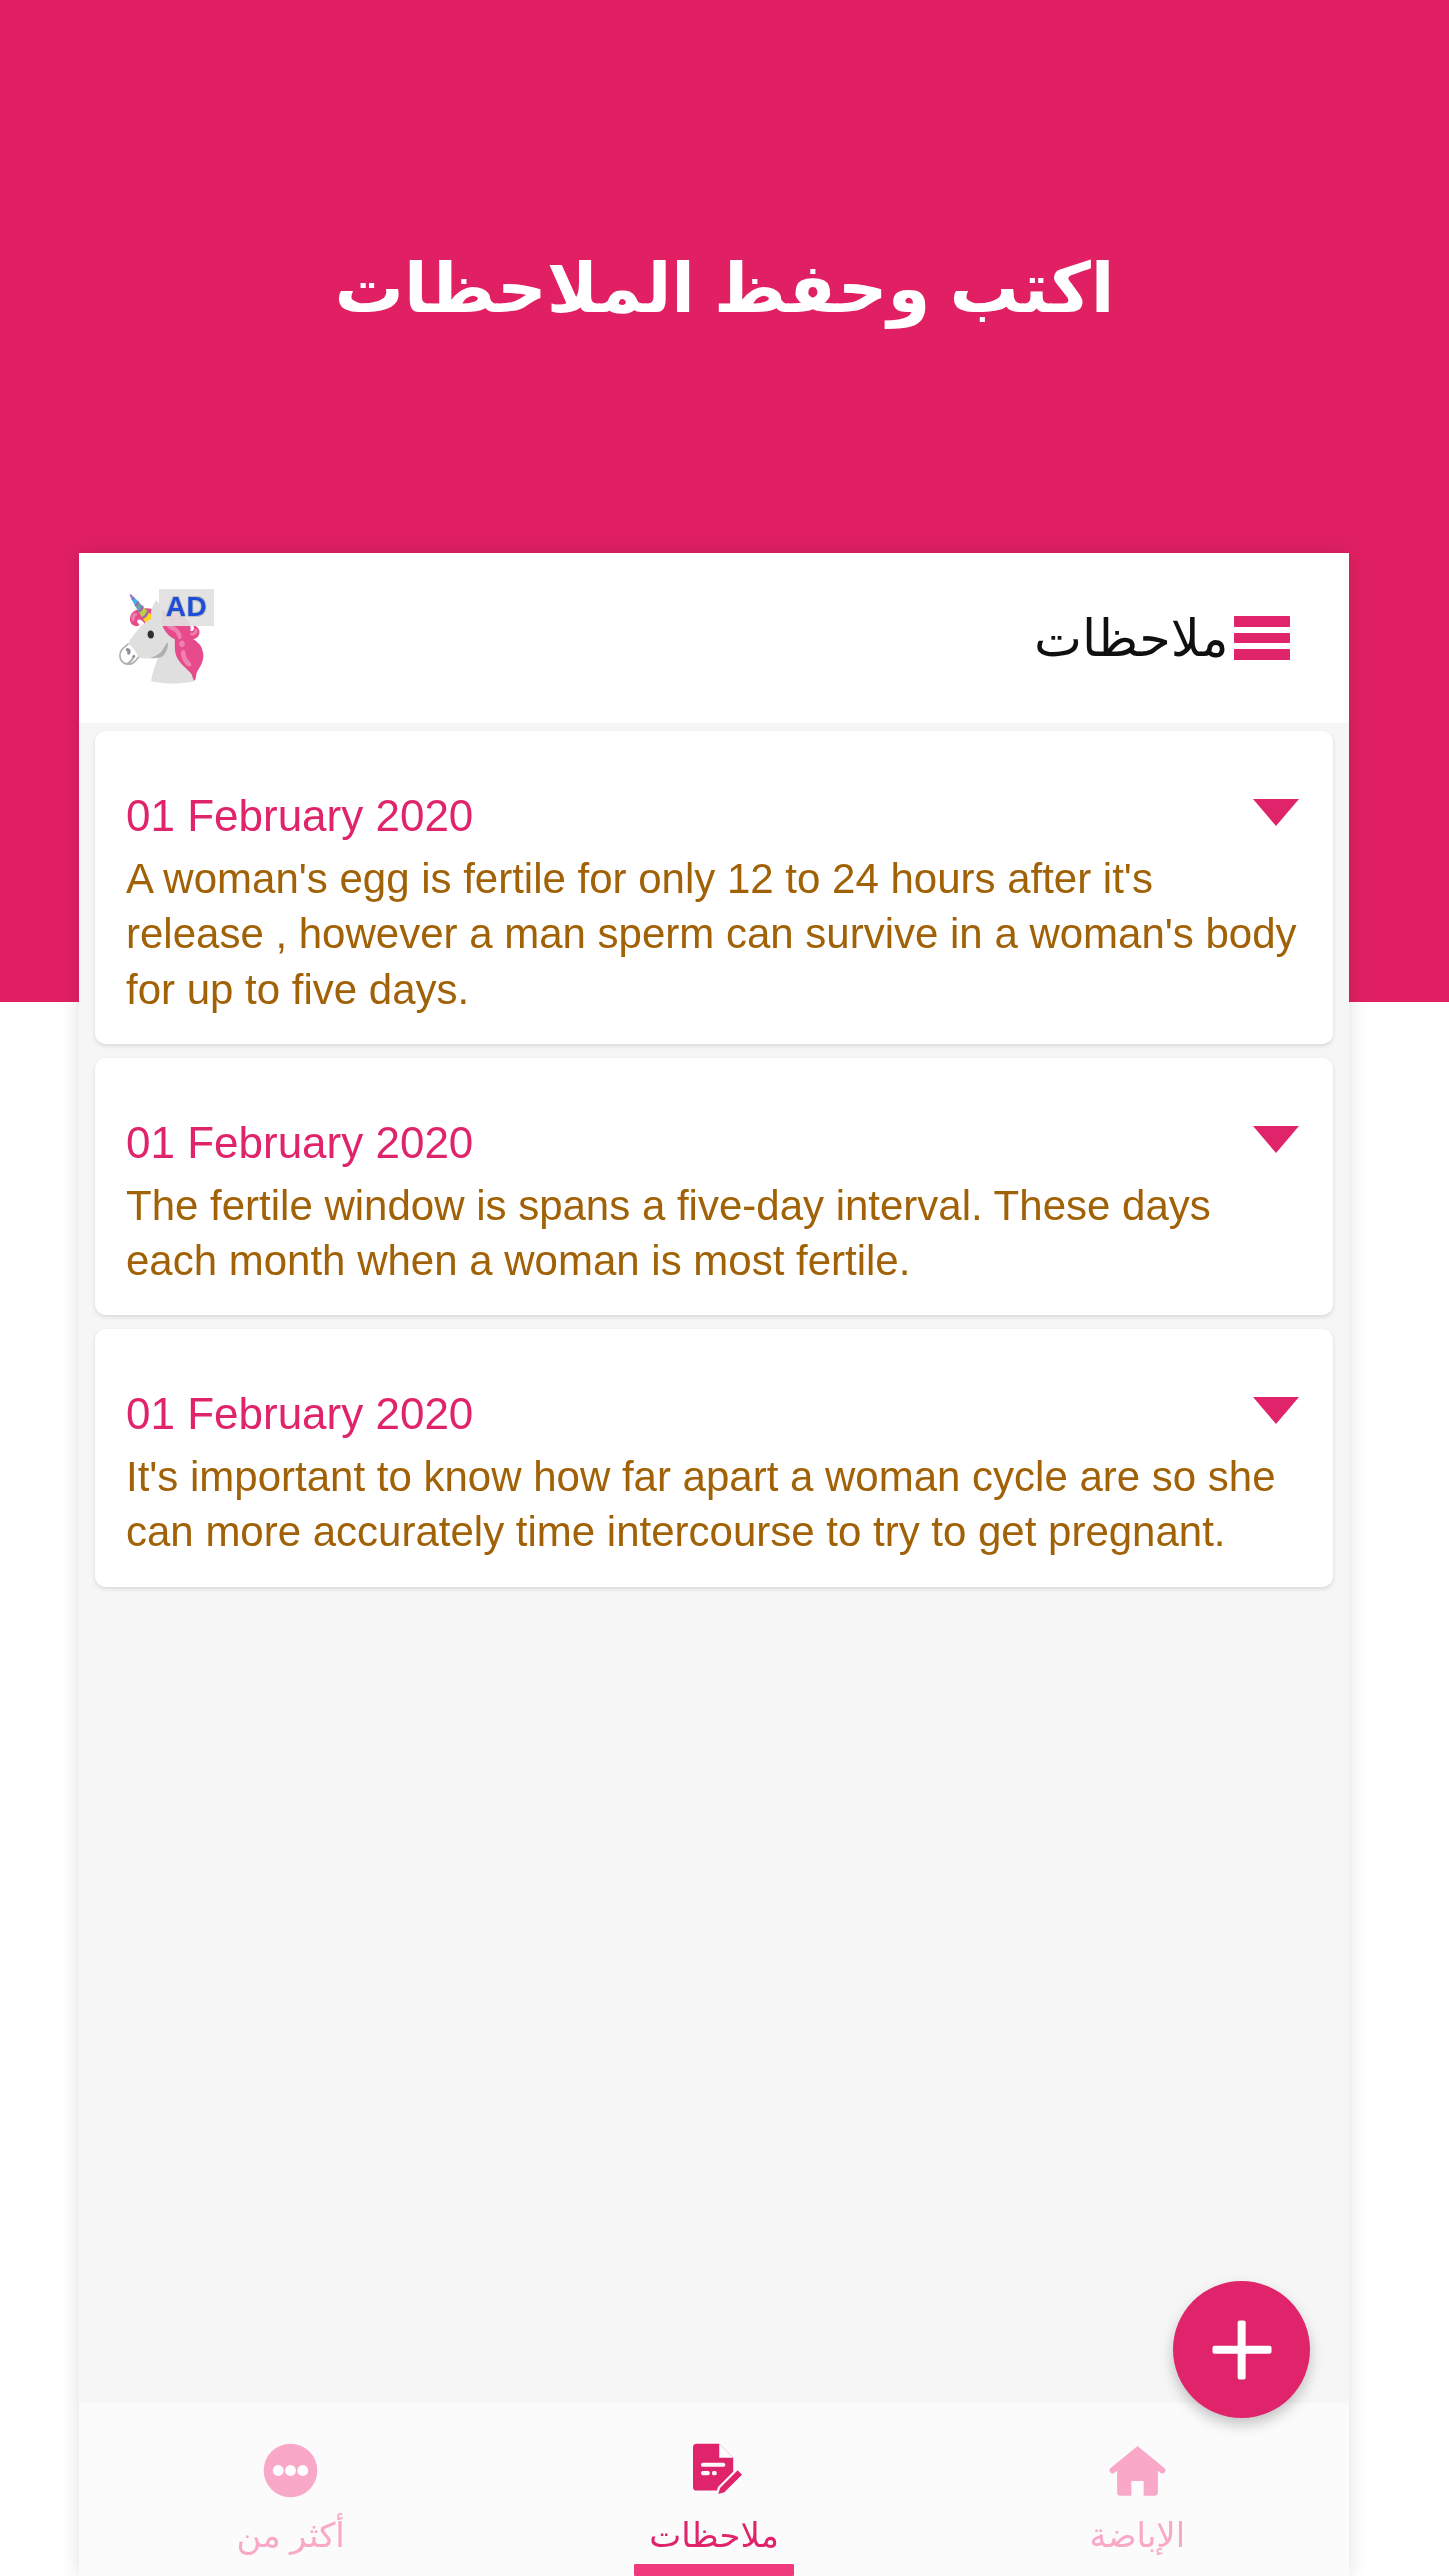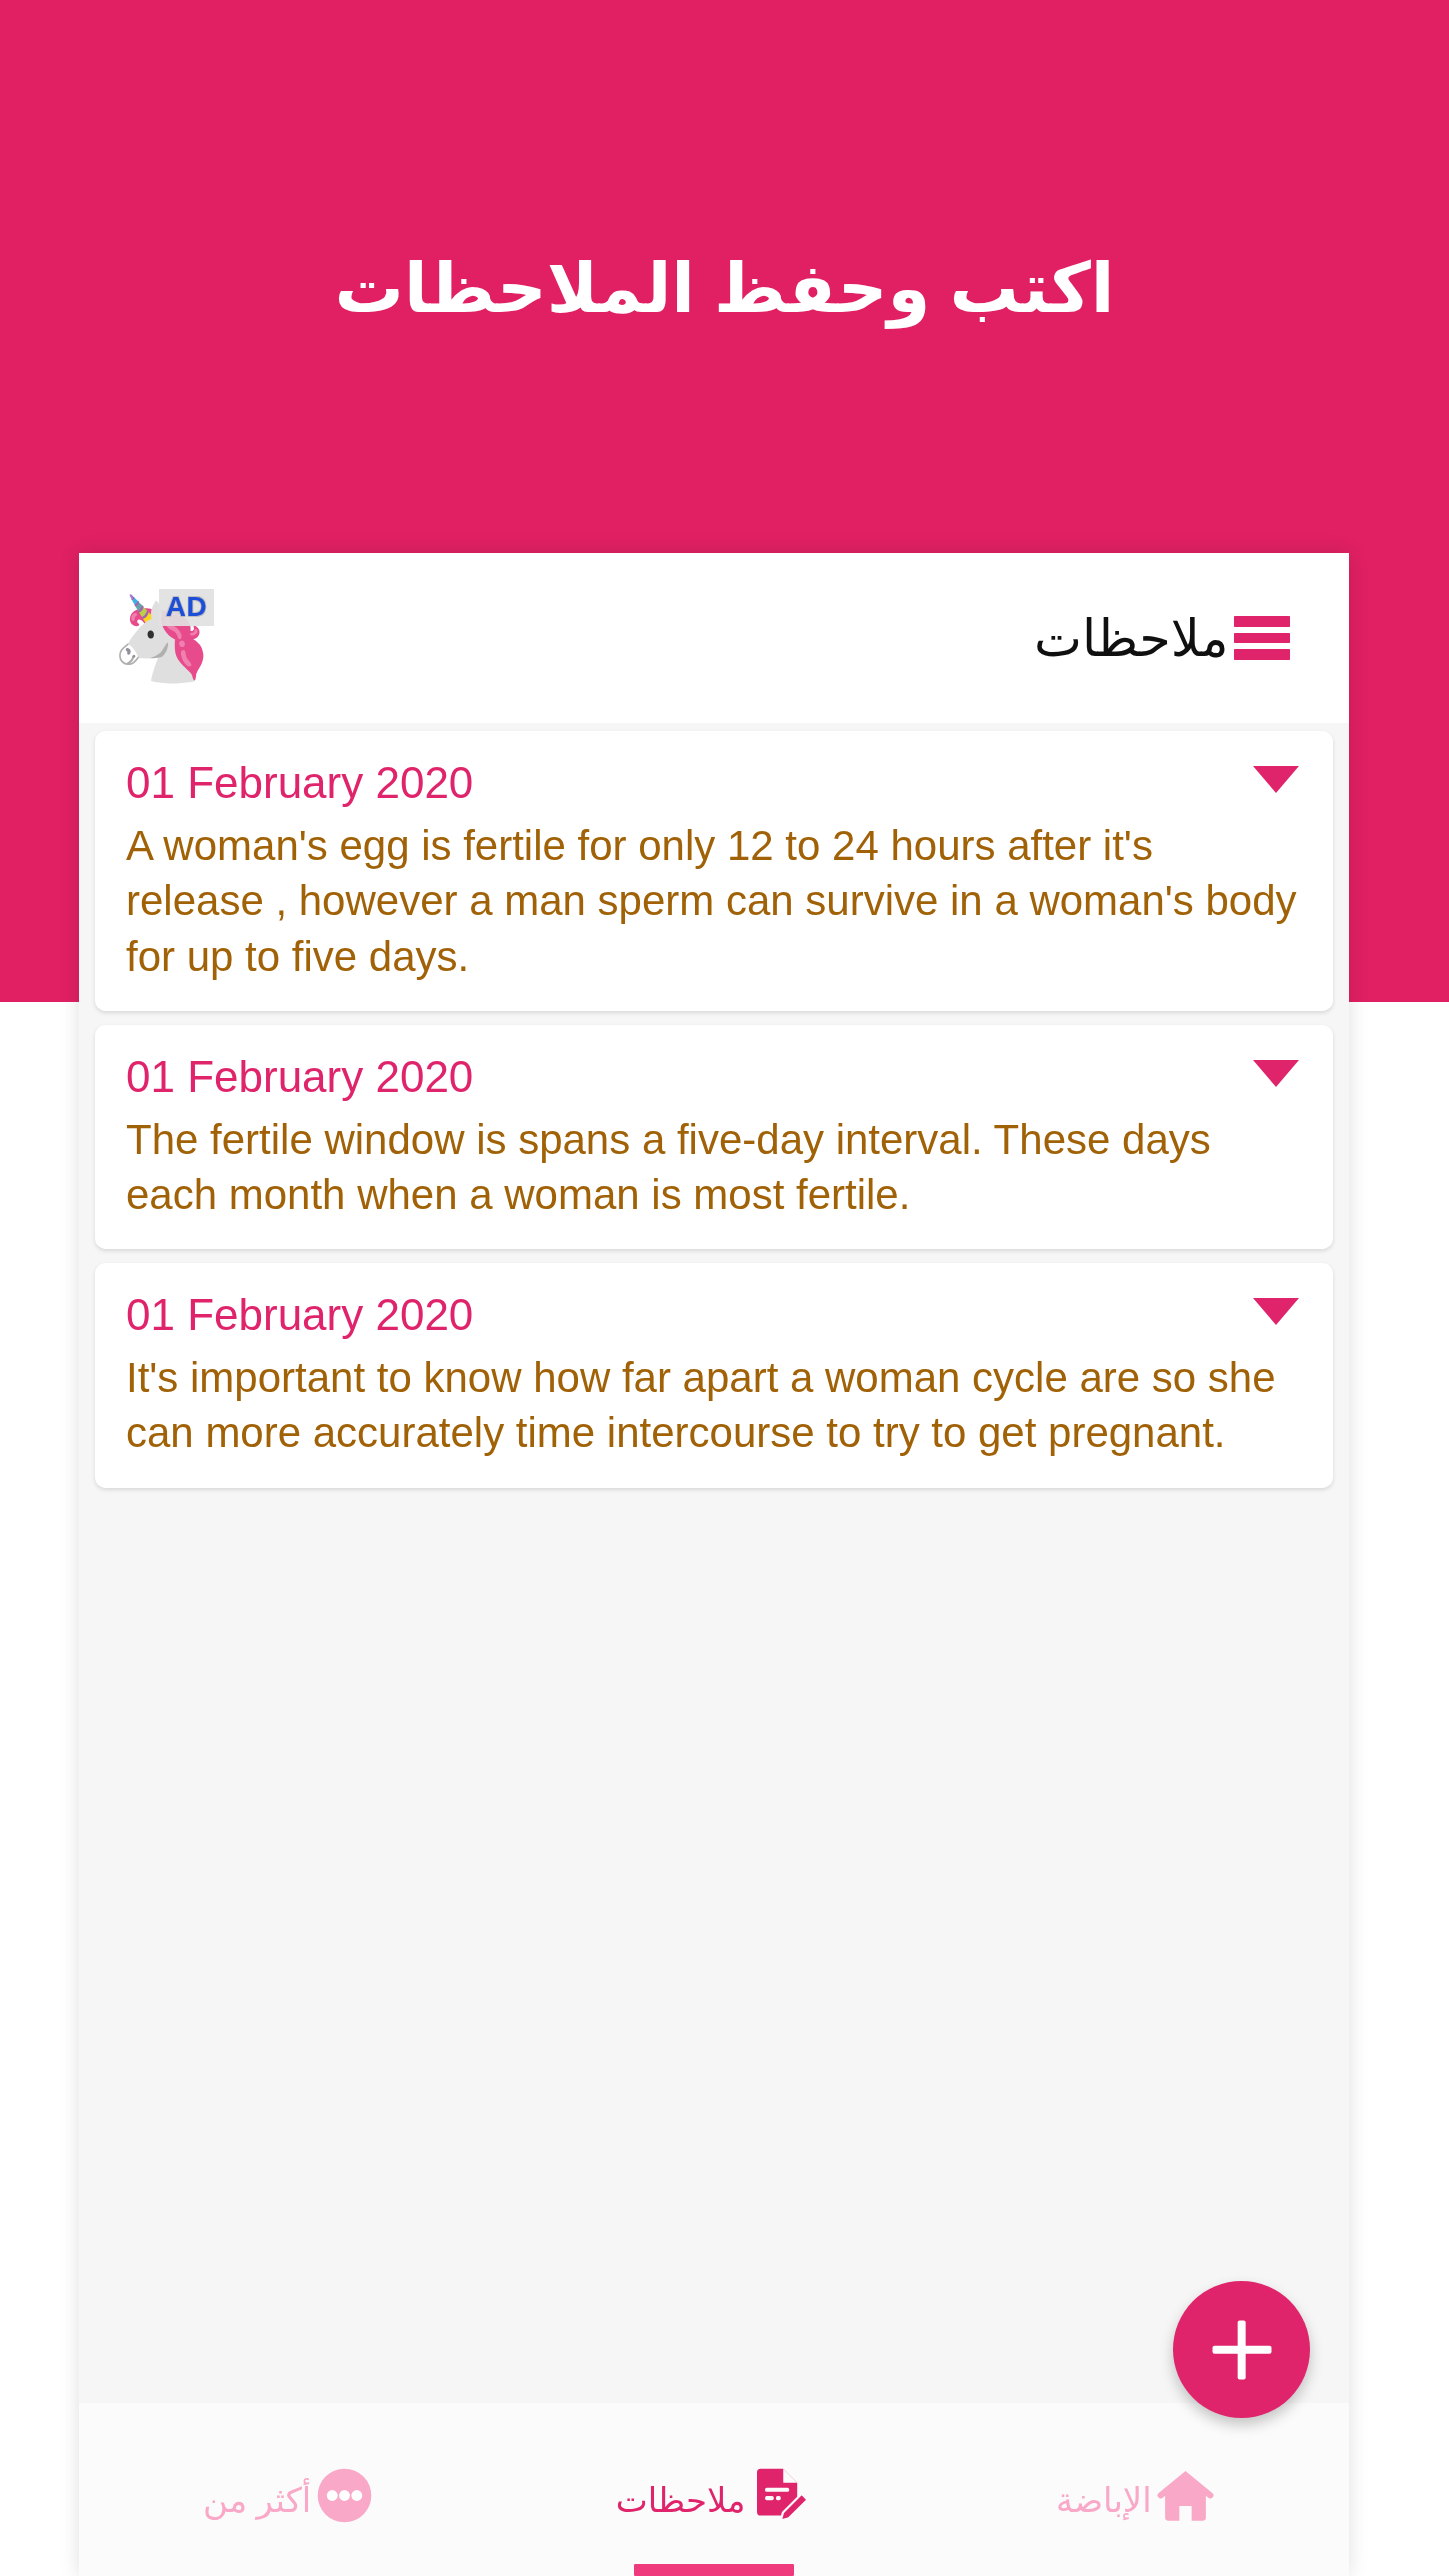--- a/index.html
+++ b/index.html
@@ -152,20 +152,21 @@
     box-sizing: border-box;
     padding: 27px 31px 27px 31px;
     margin-bottom: 13.4px;
     direction: ltr;
     text-align: left;
   }
   .note-head {
     display: flex;
     align-items: flex-start;
     justify-content: space-between;
+    margin-top: 33px;
   }
   .note-date {
     font-size: 44px;
     color: #e0246b;
     font-weight: 400;
     line-height: 1.12;
     white-space: nowrap;
   }
   .note-caret {
     width: 0;
@@ -225,21 +226,21 @@
     height: 173px;
     background: #fbfbfb;
     display: flex;
     direction: rtl;
     z-index: 5;
   }
   .nav-item {
     flex: 1 1 0;
     position: relative;
     display: flex;
-    flex-direction: row;
+    flex-direction: column;
     align-items: center;
     justify-content: center;
     cursor: pointer;
     padding-top: 12px;
   }
   .nav-icon {
     height: 70px;
     display: flex;
     align-items: center;
     justify-content: center;

